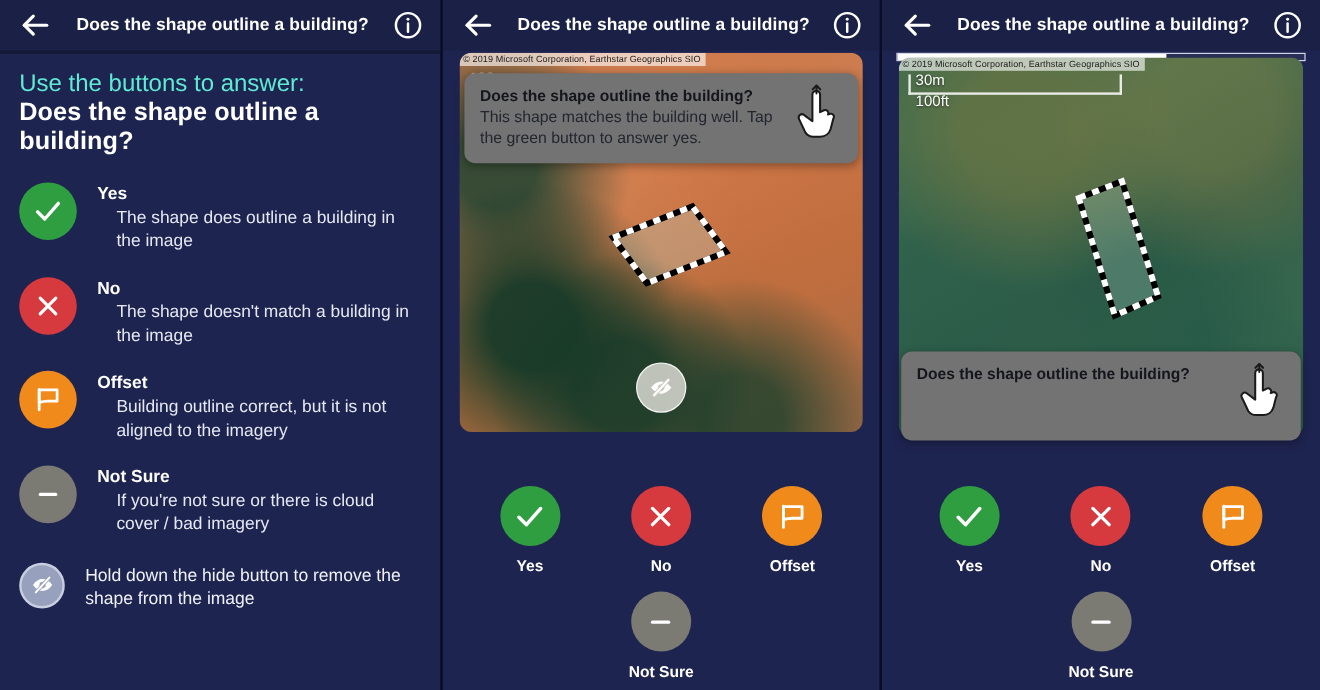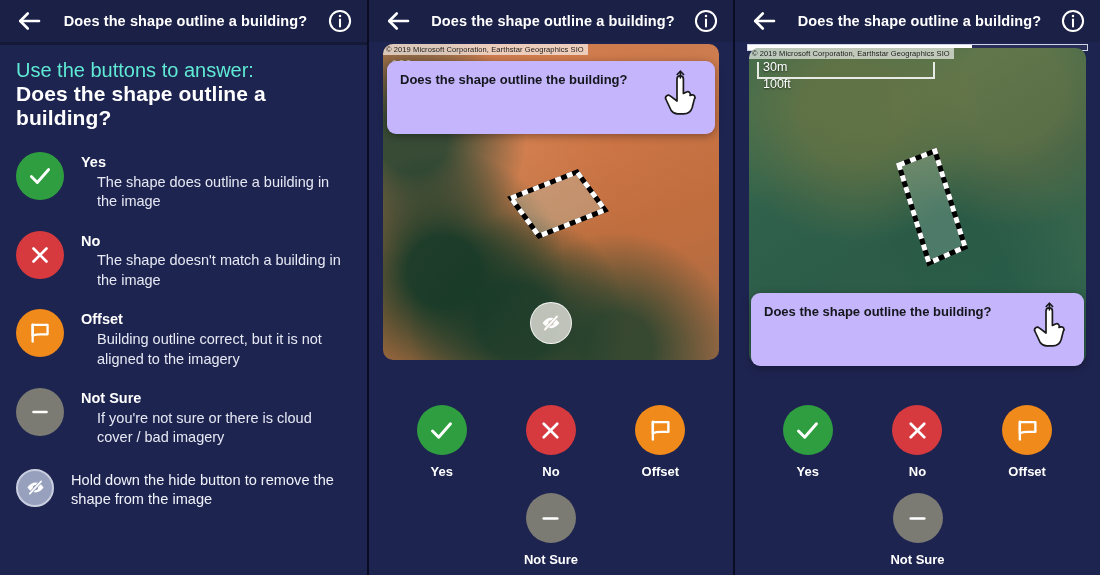--- a/index.html
+++ b/index.html
@@ -100,21 +100,21 @@
   
   .hidebtn{
     position:absolute; left:50%; transform:translateX(-50%);
     bottom:16px; width:42px; height:42px; border-radius:50%;
     background:rgba(235,232,226,.78); border:1.5px solid rgba(255,255,255,.85);
     display:flex; align-items:center; justify-content:center; cursor:pointer;
   }
 
   
   .callout{
-    position:absolute; background:#c4b5fd; border-radius:9px;
+    position:absolute; background:#737373; border-radius:9px;
     padding:11px 13px 12px 13px; display:flex; align-items:flex-start;
     box-shadow:0 2px 8px rgba(0,0,0,.35);
   }
   .callout .ctext{ flex:1; }
   .ctitle{ color:#14161c; font-size:13px; font-weight:700; margin-bottom:3px; }
   .cbody{ color:#23262e; font-size:13.2px; line-height:1.28; }
   .handicon{ flex:0 0 42px; margin-left:6px; margin-top:-2px; }
 
   
   .progress{
@@ -264,20 +264,21 @@
           <circle cx="12" cy="12" r="3" fill="#cdc9c0" stroke="none"></circle>
           <line x1="5.5" y1="19" x2="18.5" y2="5" stroke="#cdc9c0" stroke-width="3.6"></line>
           <line x1="5.5" y1="19" x2="18.5" y2="5" stroke="#fff" stroke-width="2"></line>
         </svg>
       </div>
     </div>
 
     <div class="callout" style="left:4px; right:4px; top:17px;">
       <div class="ctext">
         <div class="ctitle">Does the shape outline the building?</div>
+        <div class="cbody">This shape matches the building well. Tap the green button to answer yes.</div>
       </div>
       <div class="handicon">
         <svg width="42" height="48" viewBox="0 0 42 48" fill="#fff" stroke="#1a1a1a" stroke-width="1.7" stroke-linejoin="round" stroke-linecap="round">
           <path d="M17 9 a3.2 3.2 0 0 1 6.4 0 v14.5 l3.2-1.6 a2.6 2.6 0 0 1 3.4 3.6
                    l1.8-.6 a2.5 2.5 0 0 1 2.6 4 l-2.2 8.6 a9 9 0 0 1-8.6 6.4 h-6
                    a8 8 0 0 1-6.4-3.4 L6 29.5 a2.8 2.8 0 0 1 4.2-3.6 L17 31 Z"></path>
           <path d="M17.2 4.5 l3.2-3.2 3.2 3.2" fill="none"></path>
           <line x1="20.4" y1="1.4" x2="20.4" y2="8" stroke-width="1.6"></line>
         </svg>
       </div>

